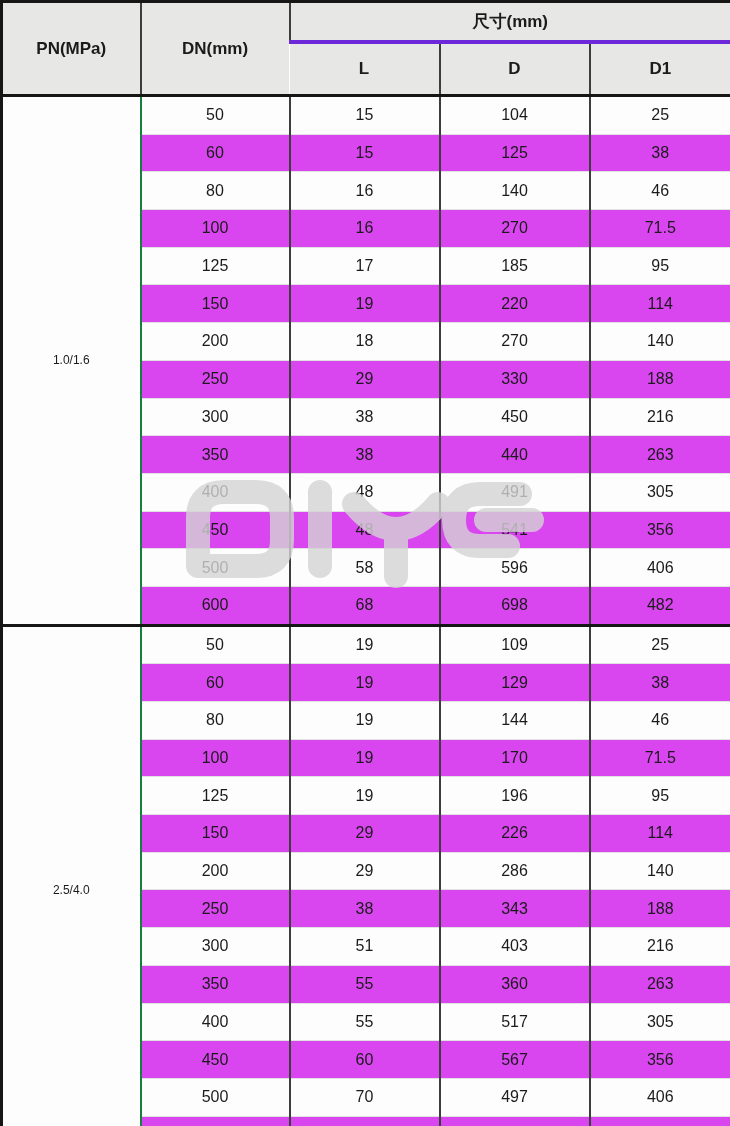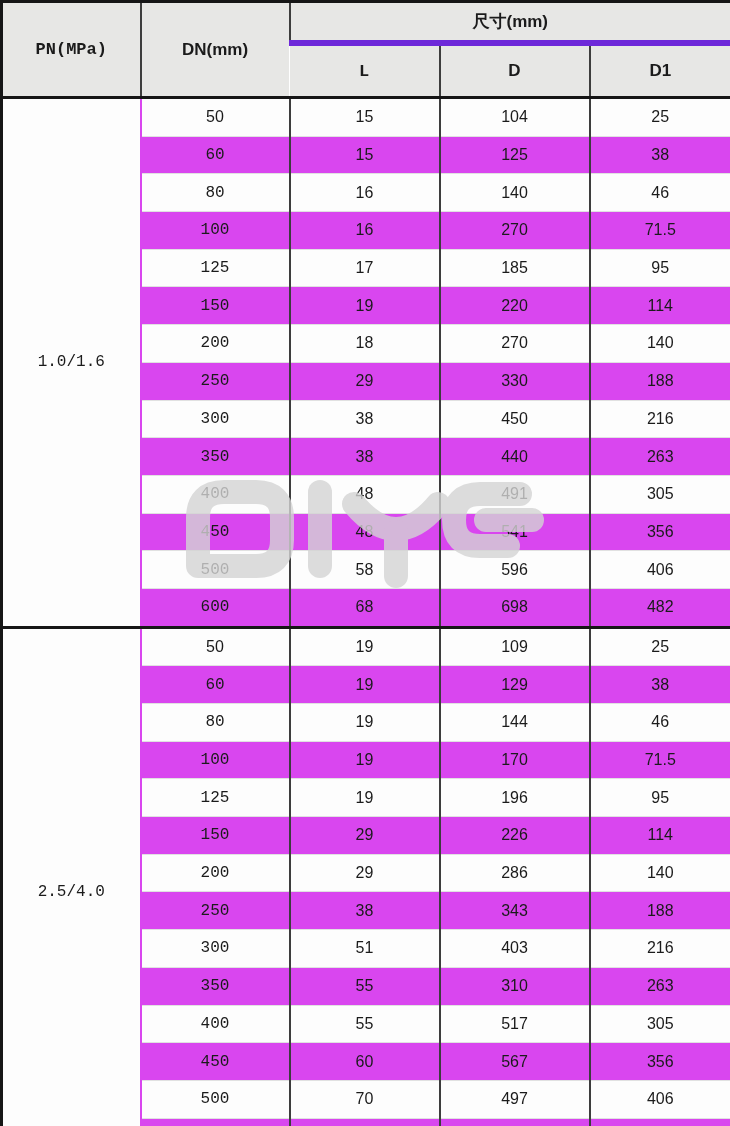--- a/index.html
+++ b/index.html
@@ -26,46 +26,45 @@
     vertical-align: middle;
     color: #1b1b1b;
     overflow: hidden;
   }
   
   table.spec th, table.spec td {
     border-left: 2px solid #3d3d3d;
   }
   table.spec th:first-child, table.spec td:first-child {
     border-left: none;
-    font-family: Liberation Mono, monospace;
   }
   
   thead th {
     background: #e7e7e5;
     font-weight: bold;
     font-size: 17px;
   }
   thead tr.size-row th { height: 37px; }
   thead tr.sub-row th { height: 50px; }
-  th.size-header { border-bottom: 6px solid #6d28d9; }
+  th.size-header { border-bottom: 4px solid #6d28d9; }
   thead { border-bottom: 3px solid #161616; }
   th.pn-header, th.dn-header { border-bottom: 3px solid #161616; }
   
   tbody td {
     height: 36.7px;
     font-size: 16px;
     background: #fdfdfd;
   }
   tbody tr.stripe td { background: #d946ef; }
   tbody tr:not(.first-row) td { border-top: 1px solid #e1e1e1; }
   tbody tr.group-start td { border-top: 3px solid #161616; }
   td.pn-cell {
     background: #fdfdfd !important;
-    border-right: 2px solid #d946ef;
-    font-size: 16px;
+    border-right: 2px solid #15803d;
+    font-size: 12px;
   }
   
   .watermark {
     position: absolute;
     left: 168px;
     top: 472px;
     width: 415px;
     height: 118px;
     pointer-events: none;
     opacity: 0.8;
@@ -233,21 +232,21 @@
         </tr>
         <tr class="">
           <td>300</td>
           <td>51</td>
           <td>403</td>
           <td>216</td>
         </tr>
         <tr class="stripe">
           <td>350</td>
           <td>55</td>
-          <td>310</td>
+          <td>360</td>
           <td>263</td>
         </tr>
         <tr class="">
           <td>400</td>
           <td>55</td>
           <td>517</td>
           <td>305</td>
         </tr>
         <tr class="stripe">
           <td>450</td>

